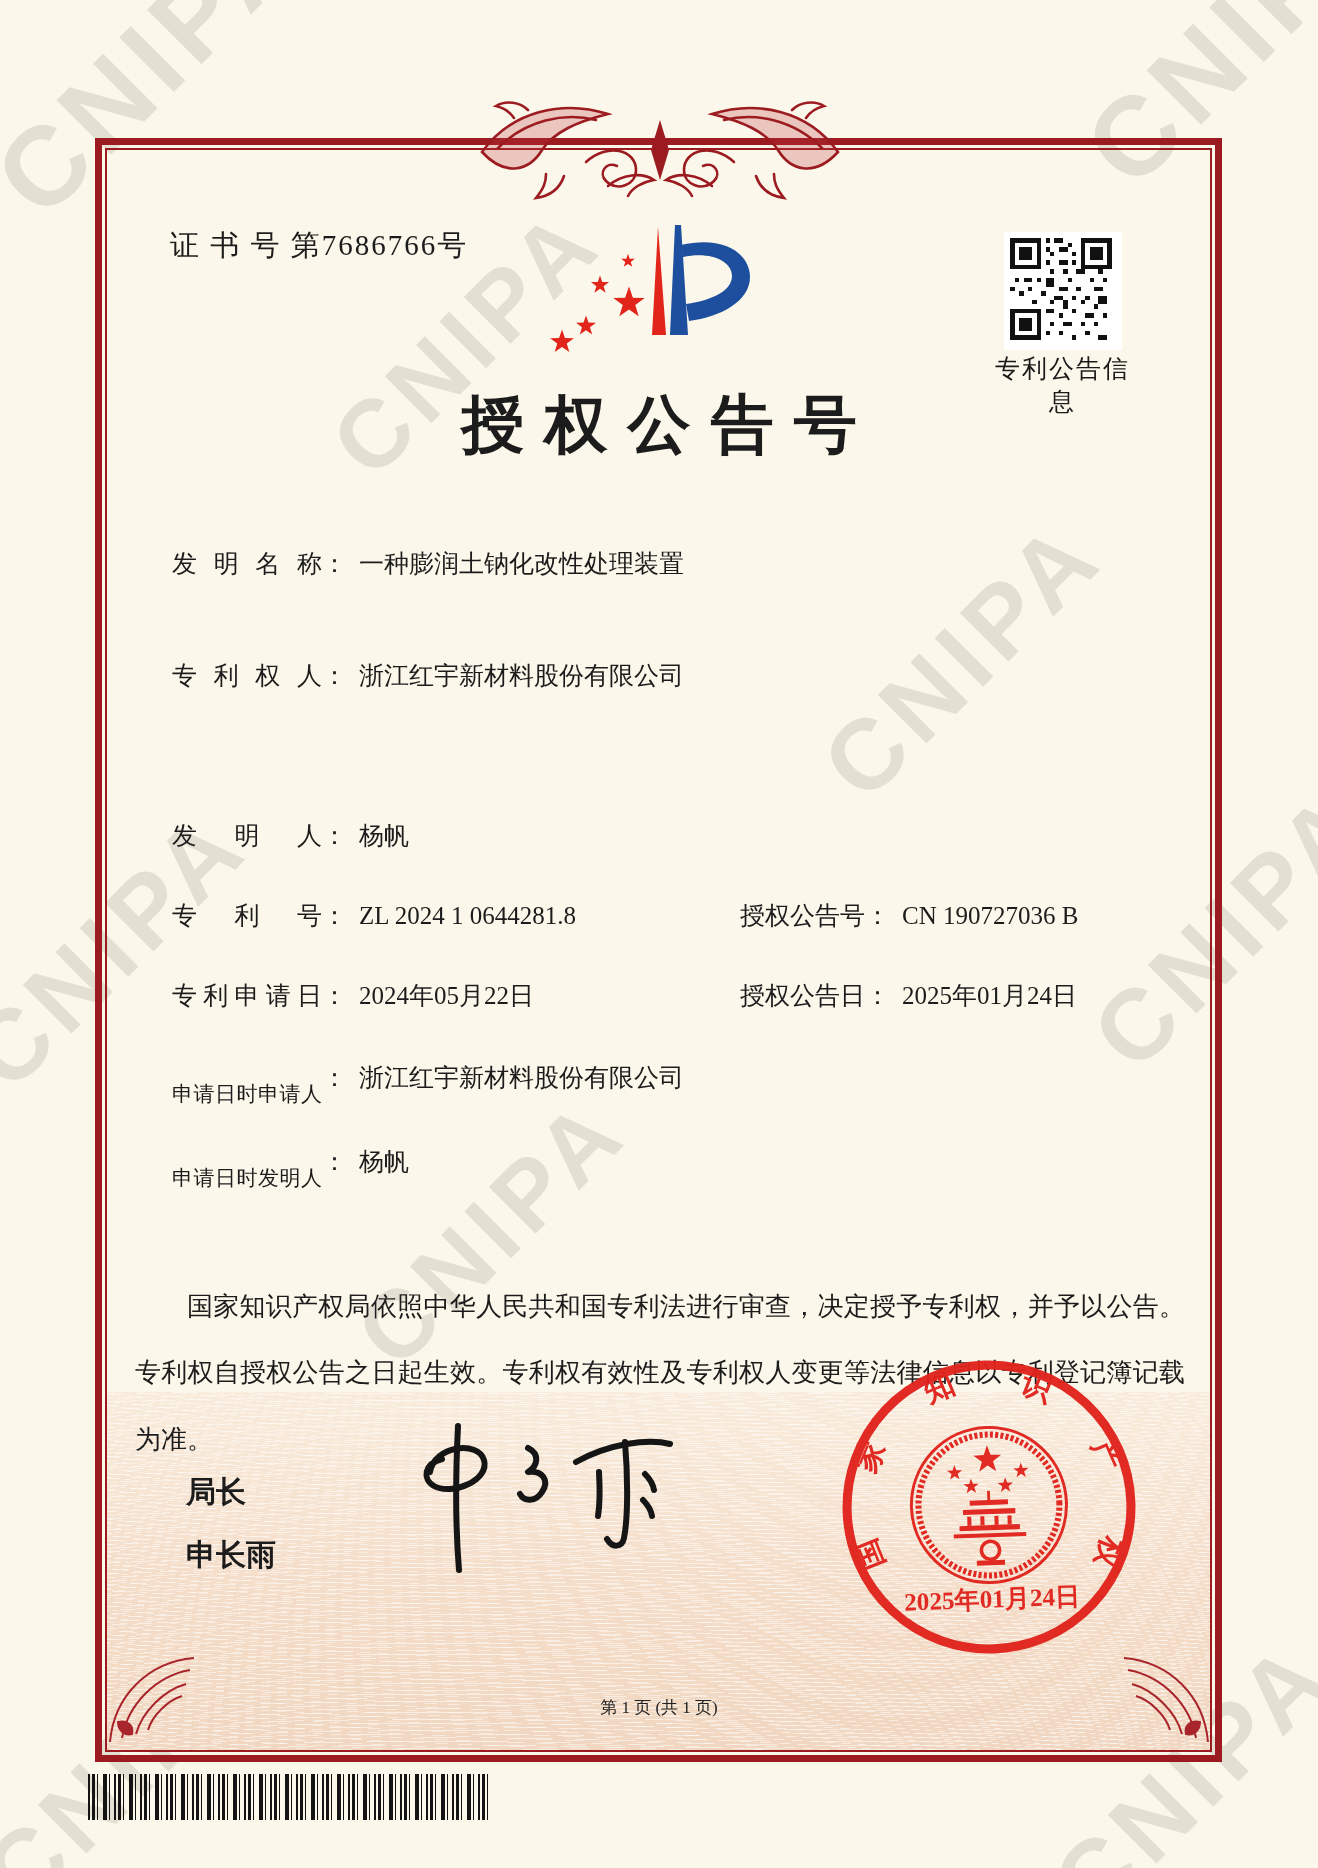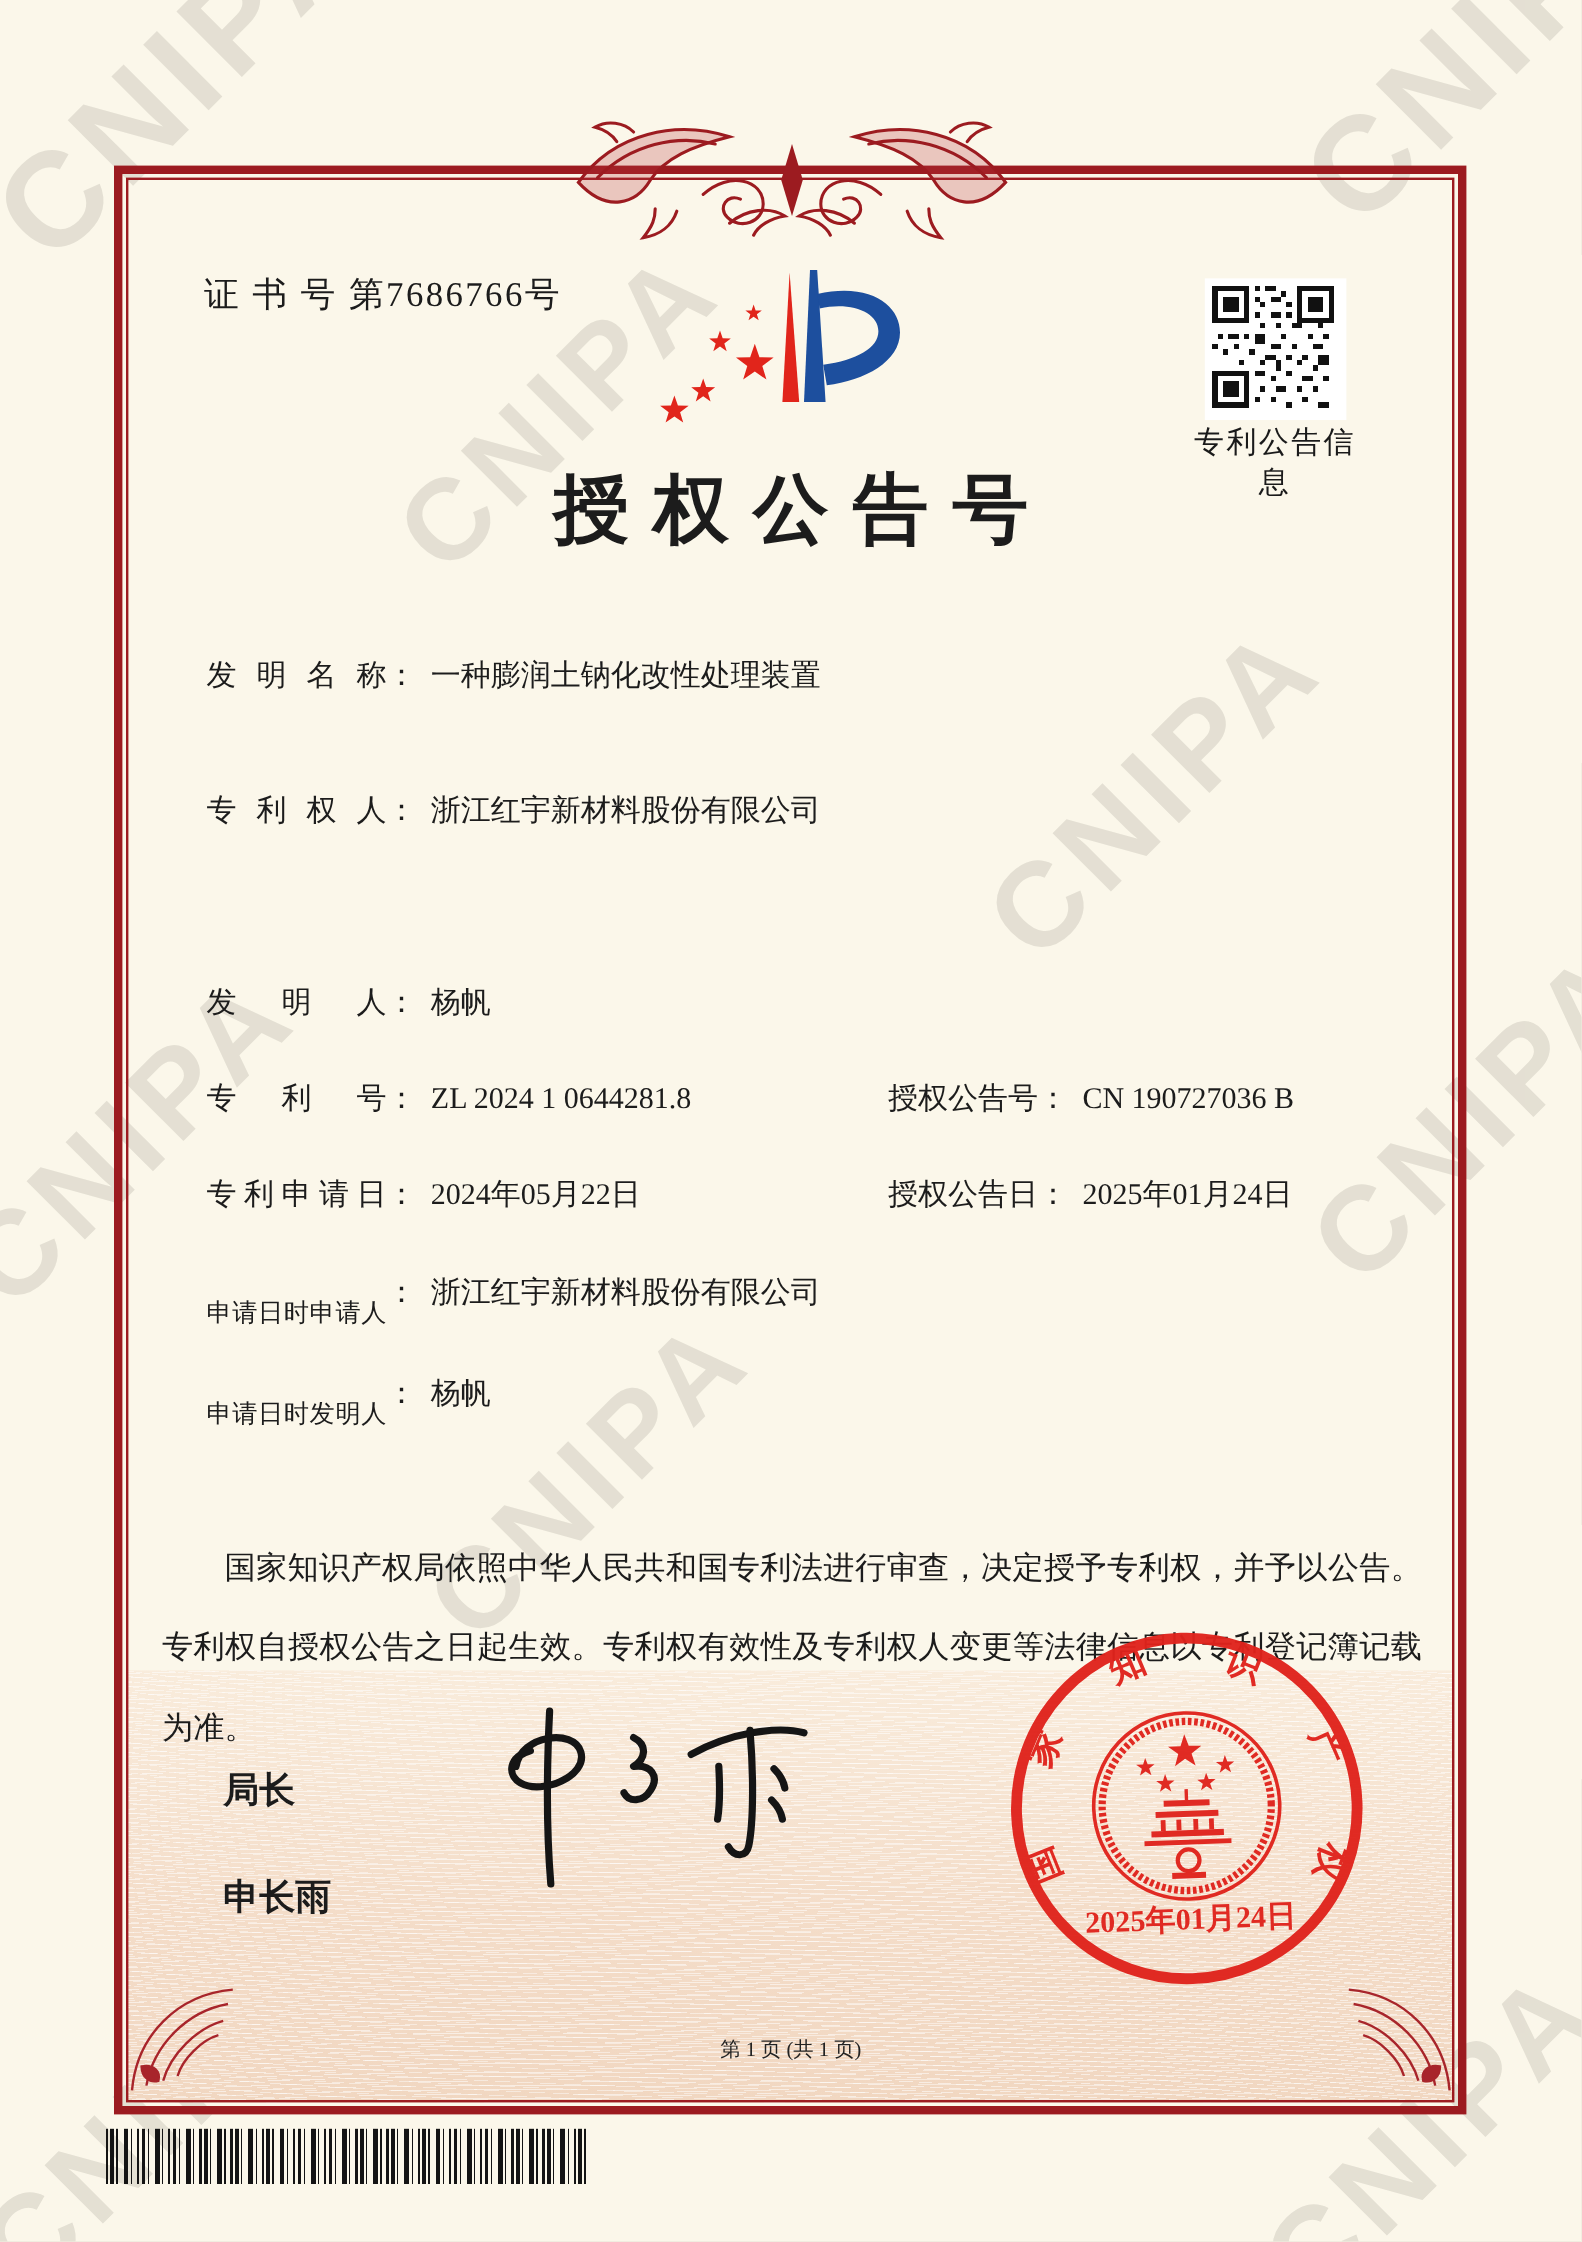--- a/index.html
+++ b/index.html
@@ -40,21 +40,21 @@
   .lbl.squeeze{font-size:21px;line-height:1.55;margin-top:16px;}
   .val{margin-left:12px;}
   .rgt{position:absolute;left:568px;top:0;}
   
   .statement{position:absolute;left:135px;top:1248px;width:1050px;font-size:26px;
     line-height:2.55;text-align:justify;text-indent:2em;z-index:3;
     font-family:"Liberation Serif","DejaVu Serif",serif;}
   
   .officer{position:absolute;left:186px;top:1472px;z-index:3;
     font-family:"Liberation Sans","DejaVu Sans",sans-serif;font-size:30px;font-weight:600;}
-  .officer .name{margin-top:48px;text-align:center;}
+  .officer .name{margin-top:22px;text-align:center;}
   .signature{position:absolute;left:398px;top:1412px;width:290px;height:170px;z-index:3;}
   
   .seal{position:absolute;left:838px;top:1356px;width:302px;height:302px;z-index:4;
     transform:rotate(-2deg);opacity:.96;}
   
   .page-info{position:absolute;left:0;top:1696px;width:100%;text-align:center;
     font-size:17px;color:#222;z-index:3;}
   .barcode{position:absolute;left:88px;top:1774px;width:404px;height:46px;z-index:3;
     background:repeating-linear-gradient(90deg,#141414 0 2px,transparent 2px 4px,
       #141414 4px 7px,transparent 7px 9px,#141414 9px 10px,transparent 10px 15px,

